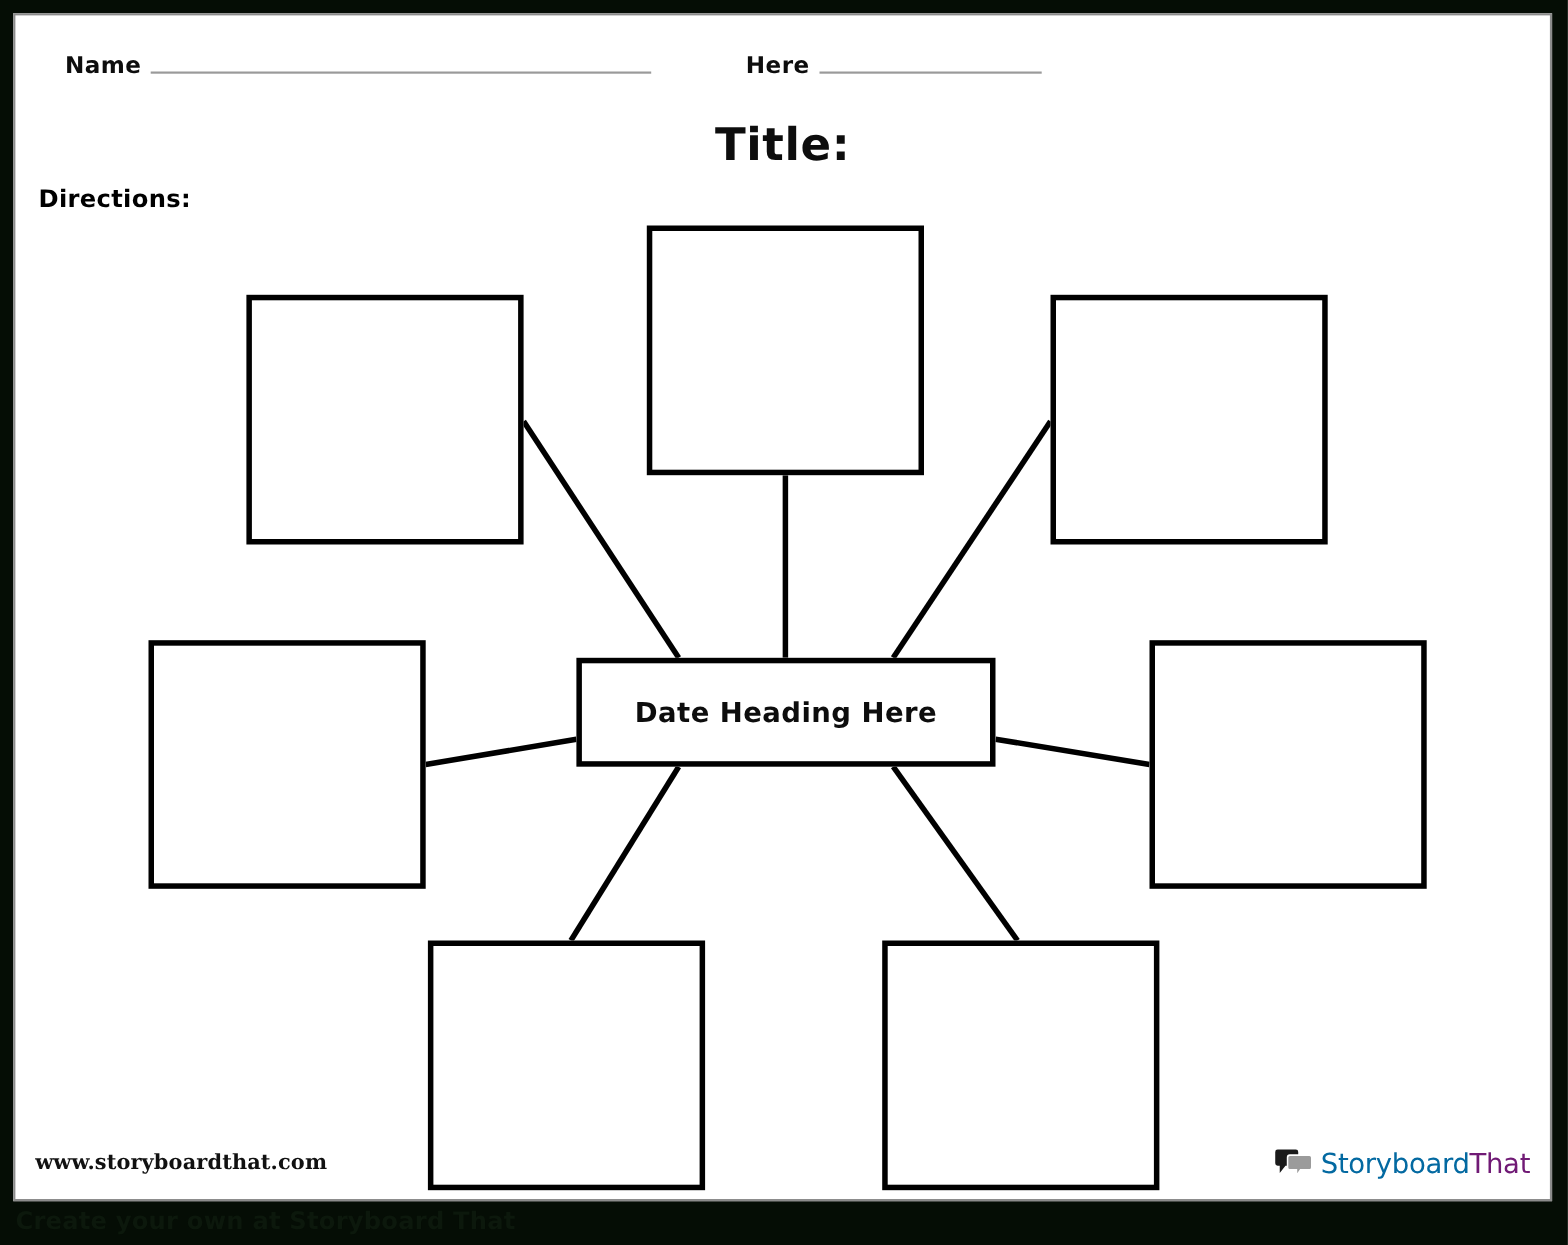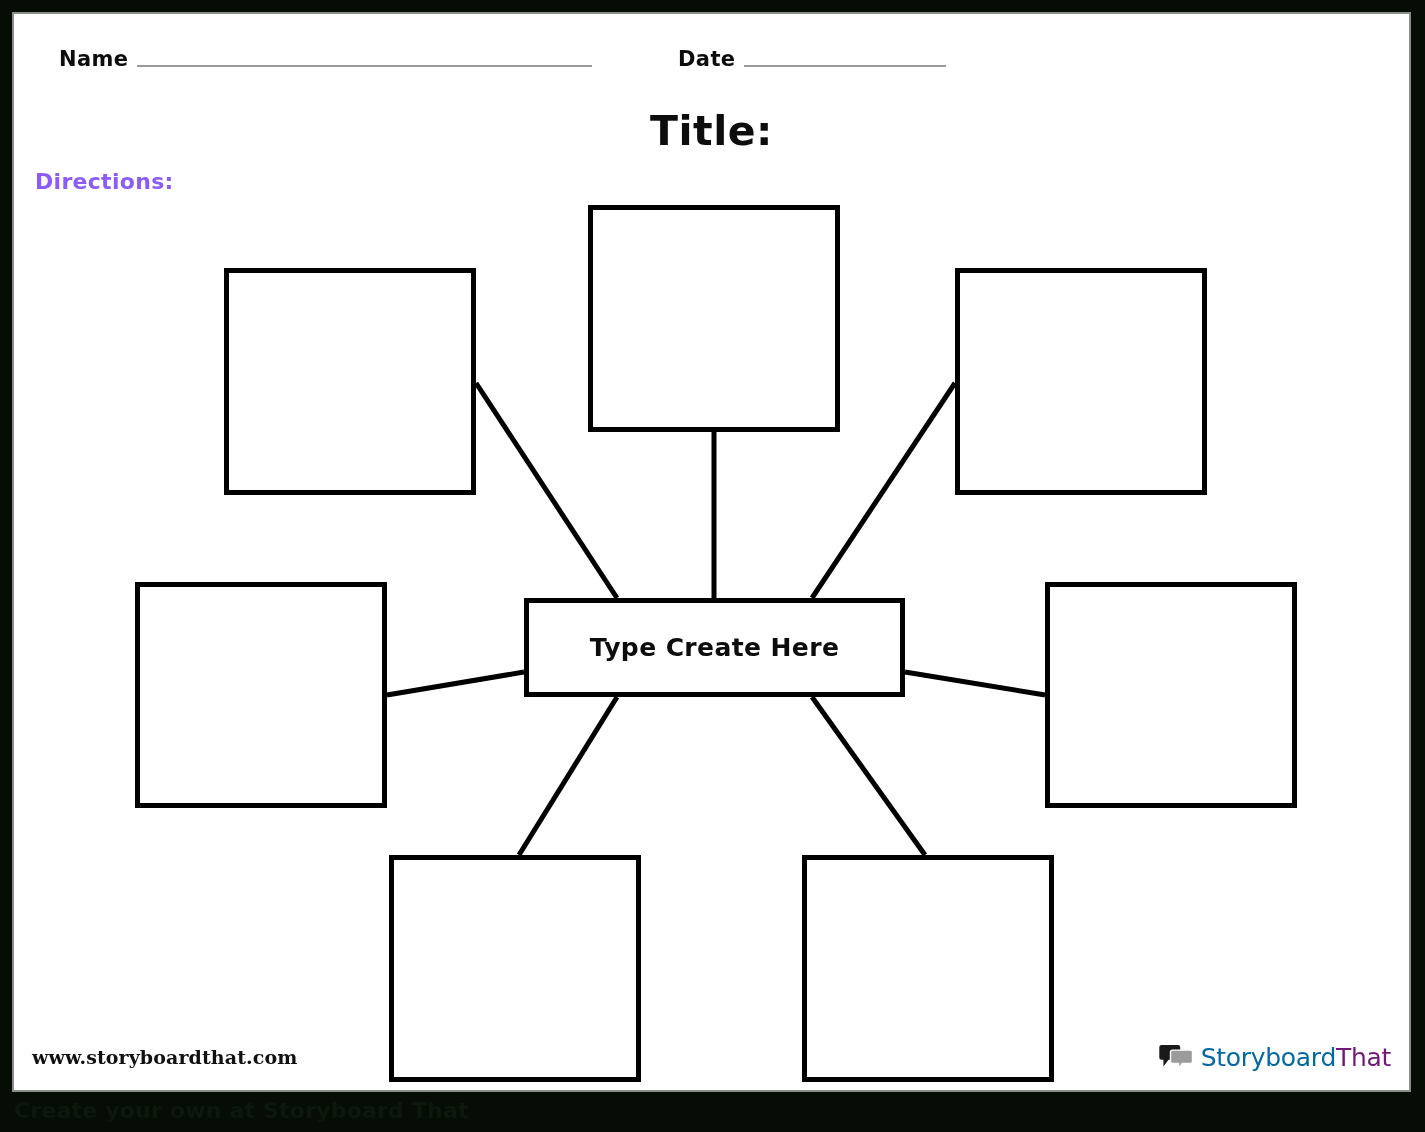--- a/index.html
+++ b/index.html
@@ -76,21 +76,21 @@
   }
 
   
   #directions-line {
     position: absolute;
     left: 21px;
     top: 155px;
     font-family: "DejaVu Sans", sans-serif;
     font-size: 22px;
     font-weight: 600;
-    color: #8b5cf6;
+    color: #000000;
     letter-spacing: 0.3px;
   }
 
   
   #map-layer {
     position: absolute;
     left: 0;
     top: 0;
     width: 1399px;
     height: 1080px;
@@ -183,21 +183,21 @@
 <div id="stage">
 
   <div id="page">
 
     <div class="field" id="field-name">
       <span class="field-label">Name</span>
       <span class="field-rule"></span>
     </div>
 
     <div class="field" id="field-date">
-      <span class="field-label">Date</span>
+      <span class="field-label">Here</span>
       <span class="field-rule"></span>
     </div>
 
     <div id="title-line">Title:</div>
 
     <div id="directions-line">Directions:</div>
 
     <div id="map-layer">
       <svg width="1399" height="1080" viewBox="0 0 1399 1080" xmlns="http://www.w3.org/2000/svg">
         <g stroke="#000000" stroke-width="5" stroke-linecap="butt" fill="none">
@@ -241,21 +241,21 @@
 
     <div class="node-box" id="node-bottom-left">
       <span></span>
     </div>
 
     <div class="node-box" id="node-bottom-right">
       <span></span>
     </div>
 
     <div id="node-center">
-      <span id="center-label">Type Create Here</span>
+      <span id="center-label">Date Heading Here</span>
     </div>
 
     <div id="footer-url">www.storyboardthat.com</div>
 
     <div id="footer-logo">
       <span style="display:inline-block;line-height:0;">
         <svg width="34" height="26" viewBox="0 0 34 26" xmlns="http://www.w3.org/2000/svg">
 
           <path d="M2.5 1 H19 a2.2 2.2 0 0 1 2.2 2.2 V13.6 a2.2 2.2 0 0 1 -2.2 2.2 H9.6 L4.4 22.4 V15.8 H2.5 A2.2 2.2 0 0 1 0.3 13.6 V3.2 A2.2 2.2 0 0 1 2.5 1 Z" fill="#1a1a1a"></path>
 

